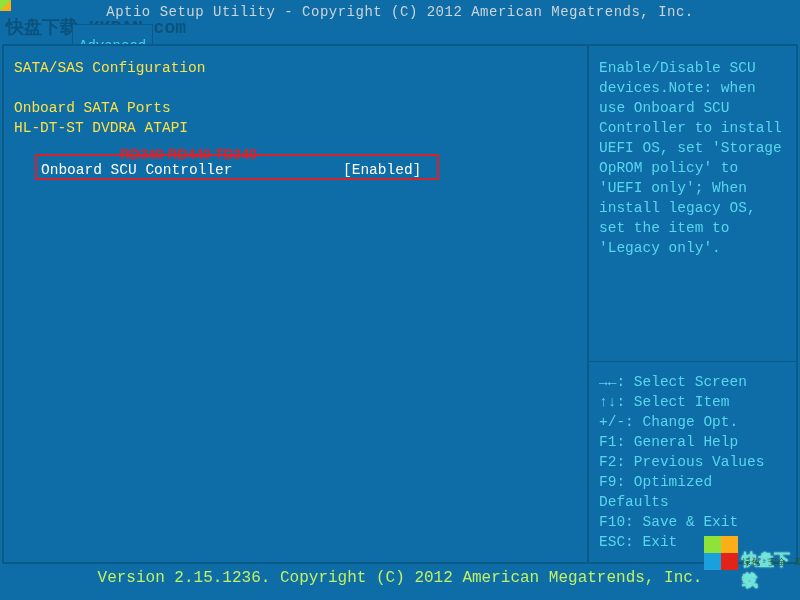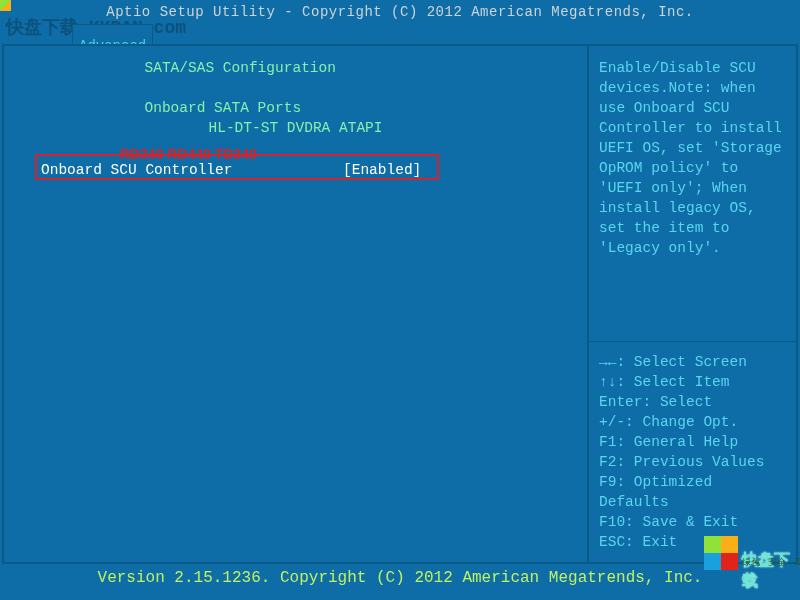--- a/index.html
+++ b/index.html
@@ -70,21 +70,21 @@
     width: 208px;
     border-left: 1px solid #0a5a88;
     padding: 12px 10px 10px 10px;
     display: flex;
     flex-direction: column;
     line-height: 20px;
   }
   .row { display: flex; }
   .row .lbl { width: 302px; }
   .row .val { }
-  .grey { color: #86efac; justify-content: center; }
+  .grey { color: #fde047; }
   .blue { color: #62dbf2; }
   .sel-row {
     color: #ffffff;
     position: relative;
     margin-left: 27px;
   }
   .sel-inner {
     position: relative;
     padding: 2px 0;
   }
@@ -171,21 +171,20 @@
 
     <div class="overlay-red">RD340 RD440 TD340</div>
   </div>
 
   <div class="right-pane help-pane">
     <div style="flex:0 0 auto;">Enable/Disable SCU devices.Note: when use Onboard SCU Controller to install UEFI OS, set 'Storage OpROM policy' to 'UEFI only'; When install legacy OS, set the item to 'Legacy only'.</div>
     <div style="flex:1 1 auto"></div>
     <div class="help-sep"></div>
     <div>→←: Select Screen</div>
     <div>↑↓: Select Item</div>
-    <div>Enter: Select</div>
     <div>+/-: Change Opt.</div>
     <div>F1: General Help</div>
     <div>F2: Previous Values</div>
     <div>F9: Optimized Defaults</div>
     <div>F10: Save &amp; Exit</div>
     <div>ESC: Exit</div>
   </div>
 </div>
 
 <div class="footer">Version 2.15.1236. Copyright (C) 2012 American Megatrends, Inc.</div>

